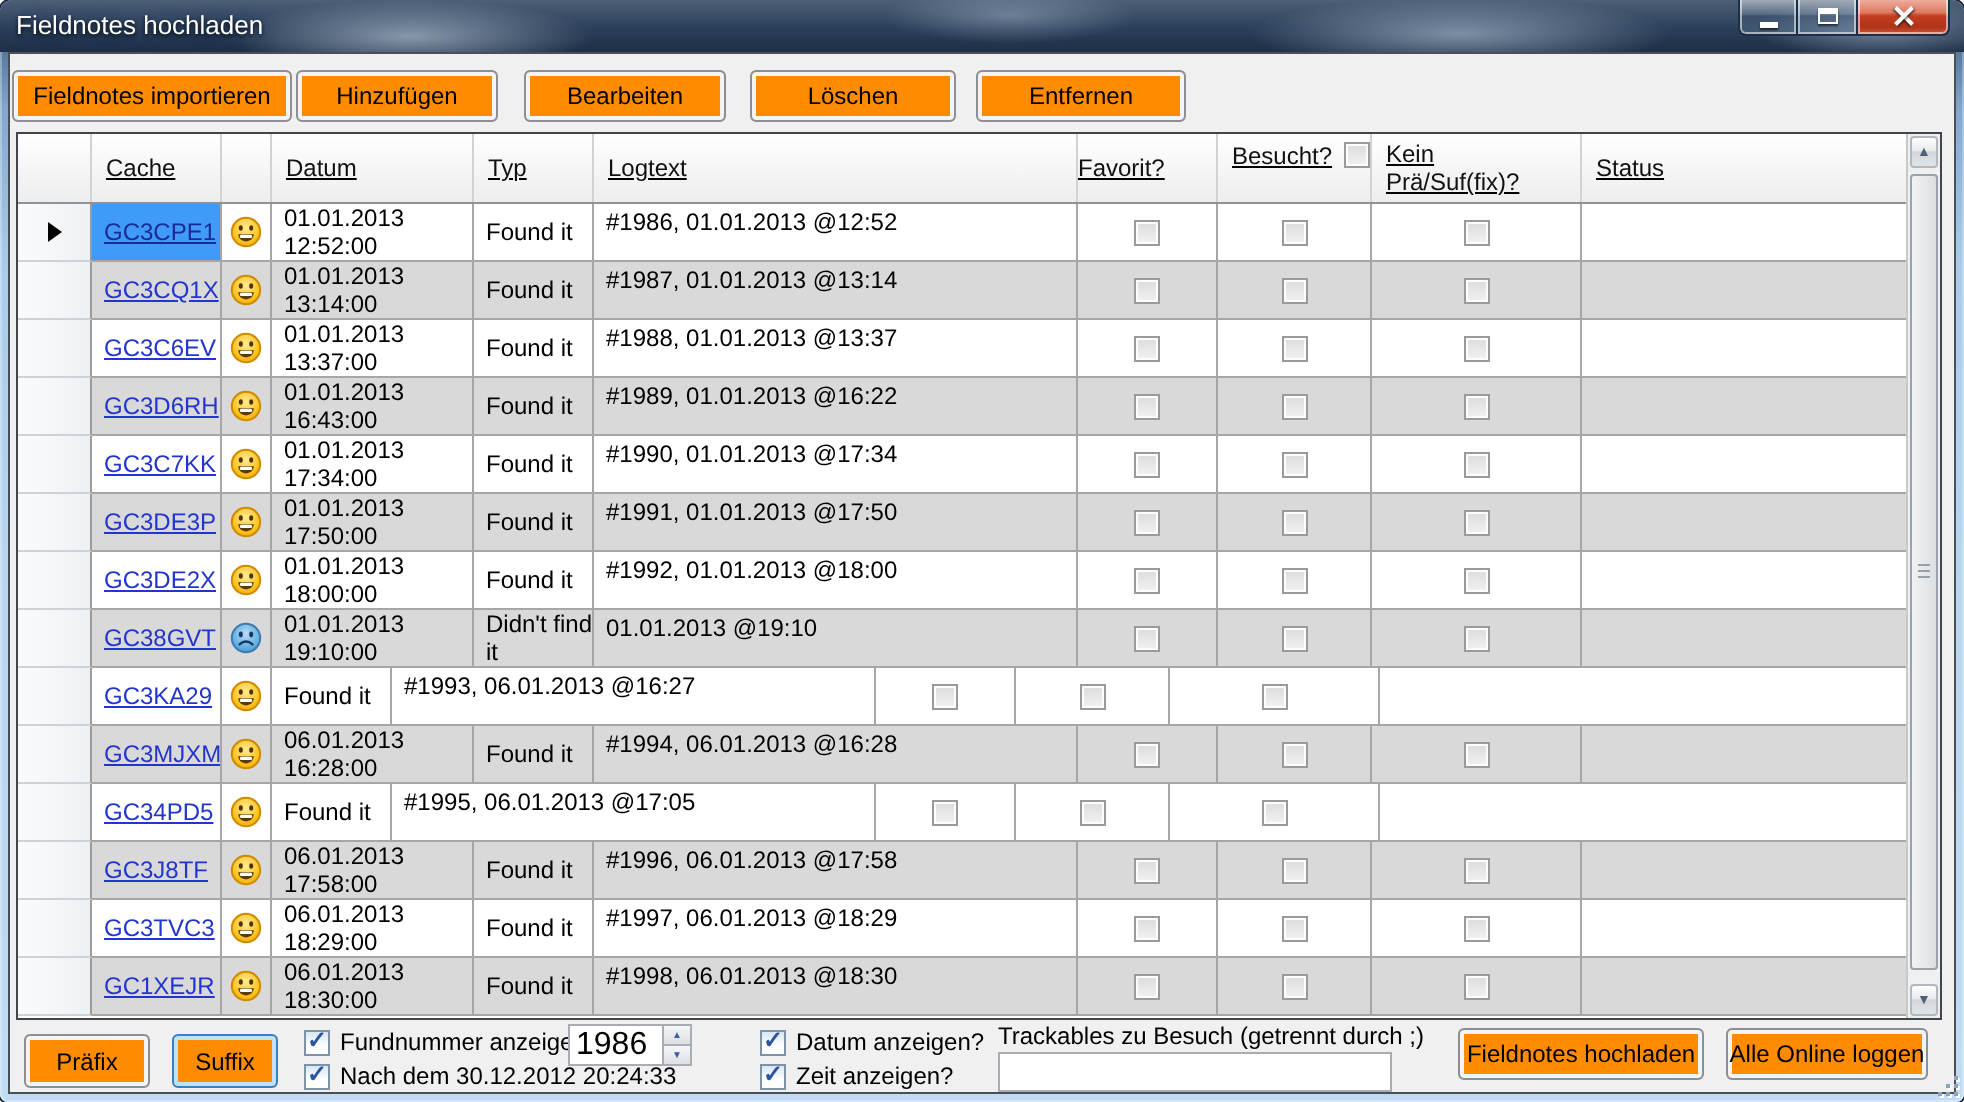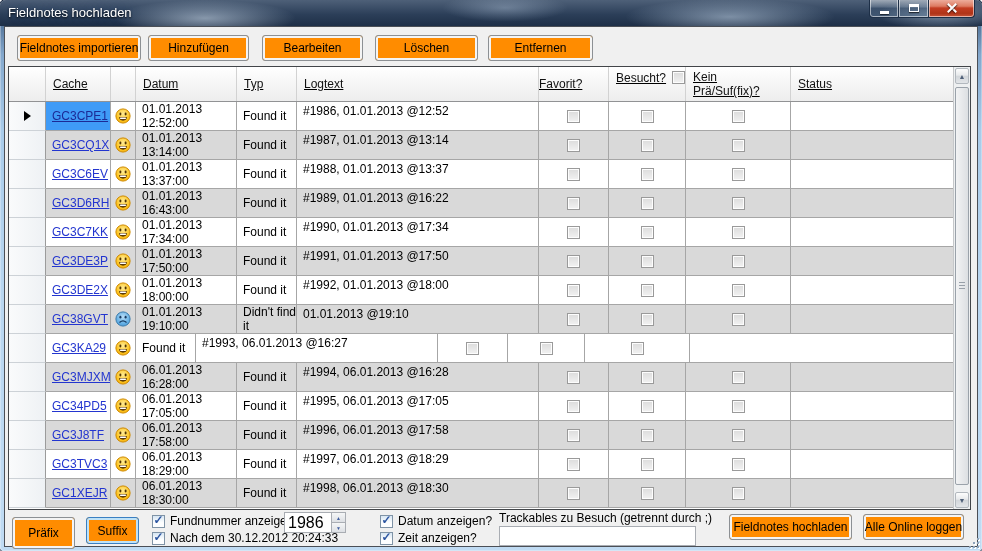--- a/index.html
+++ b/index.html
@@ -39,21 +39,21 @@
   .client { position:absolute; left:4px; top:26px; right:4px; bottom:4px;
     background:#f0f0f0; border:1px solid #4b4f56; }
 
   
   .obtn { background:#ff8c00; border:1px solid #8c9094; border-radius:3px;
     box-shadow: inset 0 0 0 2px #f4f4f4; color:#000; font-size:12px;
     display:flex; align-items:center; justify-content:center; cursor:default; }
   .obtn.focused { border-color:#3a7fc2; box-shadow: inset 0 0 0 2px #bfe2f7; }
 
   .toolbar-btn { position:absolute; top:8px; height:26px; }
-  .tb0 { left:12px;  width:124px; }
+  .tb0 { left:1px;  width:140px; }
   .tb1 { left:143px; width:101px; }
   .tb2 { left:257px; width:101px; }
   .tb3 { left:370px; width:103px; }
   .tb4 { left:483px; width:105px; }
 
   
   .grid { position:absolute; left:3px; top:39px; width:963px; height:444px;
     border:1px solid #424549; background:#fff; display:flex; }
   .grid-main { width:944px; display:flex; flex-direction:column; overflow:hidden; }
   .grid-header { display:flex; height:35px; background:linear-gradient(180deg,#ffffff,#f4f4f4 60%,#ededed);
@@ -101,21 +101,21 @@
     background:linear-gradient(180deg,#fdfdfd,#e7e9eb 45%,#d2d6da 50%,#e2e5e8); display:flex; align-items:center; justify-content:center;
     font-size:7px; color:#4f6078; }
   .sbtn.up { top:1px; } .sbtn.down { bottom:1px; }
   .sthumb { position:absolute; left:1px; right:1px; top:20px; height:398px; border:1px solid #9aa2aa; border-radius:2px;
     background:linear-gradient(90deg,#f2f3f4,#dcdfe2); }
   .sgrip { position:absolute; left:3px; right:3px; top:50%; height:8px; transform:translateY(-50%);
     background:repeating-linear-gradient(180deg,#98a0a9 0 1px, transparent 1px 3px); }
 
   
   .footer { position:absolute; left:0; right:0; top:484px; bottom:0; }
-  .f-prefix { position:absolute; left:7px; top:6px; width:63px; height:32px; }
+  .f-prefix { position:absolute; left:7px; top:6px; width:63px; height:27px; }
   .f-suffix { position:absolute; left:81px; top:6px; width:53px; height:27px; }
   .cbrow { position:absolute; display:flex; align-items:center; gap:5px; font-size:12px; color:#000; }
   .cb-fund { left:147px; top:3px; }
   .cb-nach { left:147px; top:20px; }
   .cb-datum { left:375px; top:3px; }
   .cb-zeit { left:375px; top:20px; }
   .spinner { position:absolute; left:279px; top:1px; width:62px; height:21px; display:flex; }
   .spinner input { width:47px; height:21px; border:1px solid #a9adb3; border-right:none; font-size:16px; padding:0 3px;
     font-family:"Liberation Sans",sans-serif; }
   .spinbtns { width:15px; display:flex; flex-direction:column; }
@@ -518,21 +518,20 @@
     <div class="cell w-icon">
       <svg width="16" height="16" viewBox="0 0 16 16">
         <circle cx="8" cy="8" r="7.1" fill="url(#smileyGrad)" stroke="#cf8a00" stroke-width="1"></circle>
         <ellipse cx="5.4" cy="6" rx="1" ry="1.4" fill="#4f3404"></ellipse>
         <ellipse cx="10.6" cy="6" rx="1" ry="1.4" fill="#4f3404"></ellipse>
         <path d="M4.1 9.1 h7.8 a3.9 3.6 0 0 1 -7.8 0 z" fill="#5c3a06"></path>
         <rect x="4.9" y="9.4" width="6.2" height="1.6" rx="0.8" fill="#fff"></rect>
       </svg>
 
     </div>
-    <div class="cell w-datum">06.01.2013 17:05:00</div>
     <div class="cell w-typ">Found it</div>
     <div class="cell w-logtext">#1995, 06.01.2013 @17:05</div>
     <div class="cell w-favorit">
                 <span class="gridcb"></span>
               </div>
     <div class="cell w-besucht">
                 <span class="gridcb"></span>
               </div>
     <div class="cell w-kein">
                 <span class="gridcb"></span>

